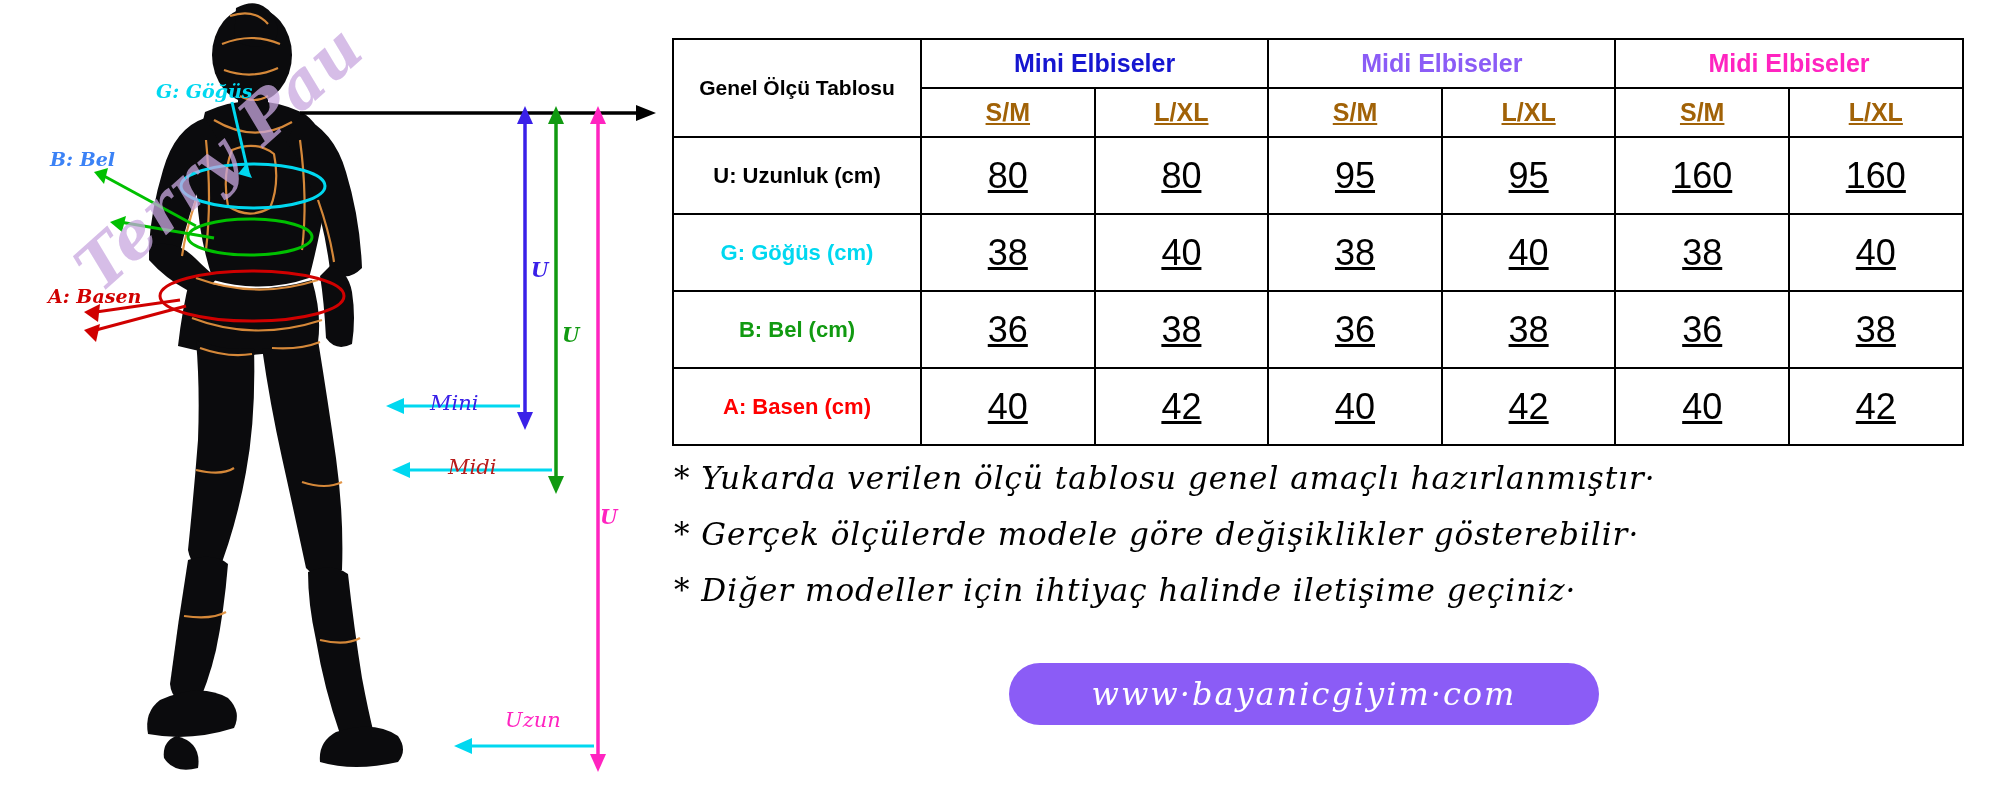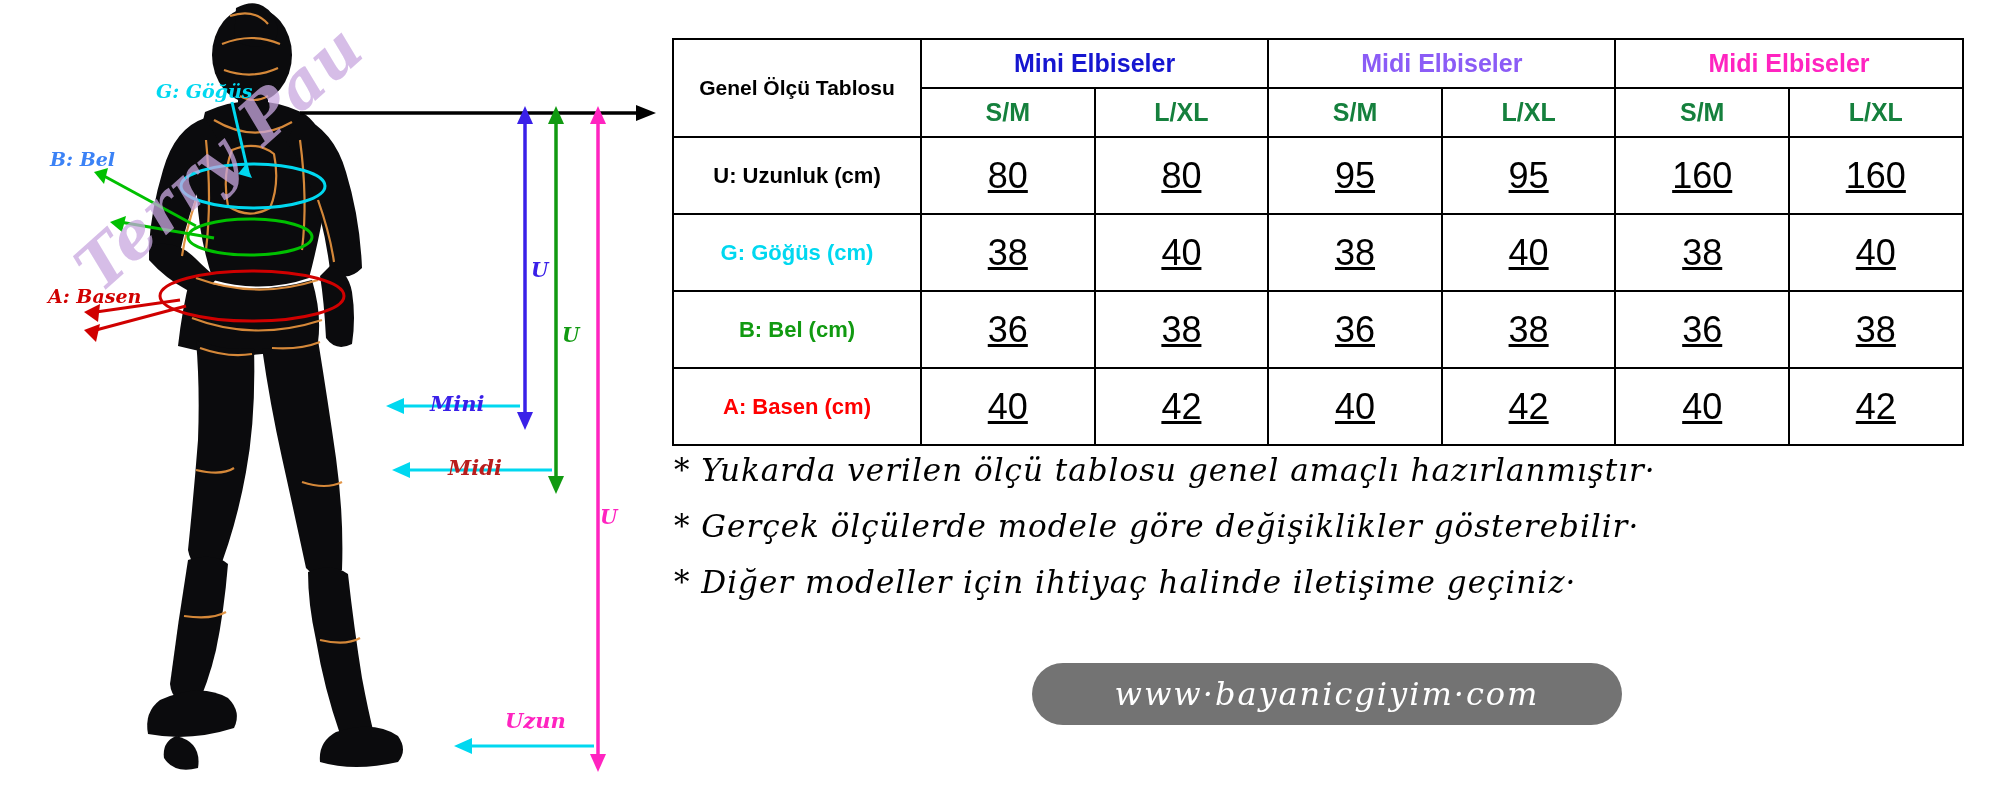--- a/index.html
+++ b/index.html
@@ -63,21 +63,21 @@
     white-space: nowrap;
   }
   .lbl-gogus { left: 156px; top: 80px;  color: #00d8f0; }
   .lbl-bel   { left: 50px;  top: 148px; color: #3b82f6; }
   .lbl-basen { left: 48px;  top: 285px; color: #d00000; }
 
   .len-label {
     position: absolute;
     font-family: "DejaVu Serif", serif;
     font-style: italic;
-    font-weight: bold;
+    font-weight: normal;
     font-size: 21px;
     white-space: nowrap;
   }
   .lbl-mini  { left: 430px; top: 391px; color: #3a20e8; }
   .lbl-midi  { left: 448px; top: 455px; color: #b91c1c; }
   .lbl-uzun  { left: 505px; top: 708px; color: #ff24c0; }
 
   .u-mark {
     position: absolute;
     font-family: "DejaVu Serif", serif;
@@ -118,21 +118,22 @@
 
   .hdr-group {
     font-size: 25px;
     font-weight: bold;
     height: 47px;
   }
   .hdr-sub {
     font-size: 25px;
     font-weight: bold;
     height: 47px;
-    color: #15803d;
+    color: #a16207;
+    text-decoration: underline;
   }
   .corner-cell {
     font-size: 21px;
     font-weight: bold;
     color: #000000;
     text-align: left;
     padding-left: 14px;
   }
   .row-name {
     font-size: 22px;
@@ -155,29 +156,30 @@
     width: 1320px;
   }
   .note {
     font-family: "DejaVu Serif", serif;
     font-style: italic;
     font-size: 31px;
     color: #000000;
     letter-spacing: 1px;
     margin-bottom: 20px;
     white-space: nowrap;
+    margin-top: 8px;
   }
 
   .url-badge {
     position: absolute;
-    left: 372px;
+    left: 349px;
     top: 663px;
     width: 590px;
     height: 62px;
-    background: #737373;
+    background: #8b5cf6;
     border-radius: 32px;
     display: flex;
     align-items: center;
     justify-content: center;
   }
   .url-badge span {
     color: #ffffff;
     font-family: "DejaVu Serif", serif;
     font-style: italic;
     font-size: 32px;

